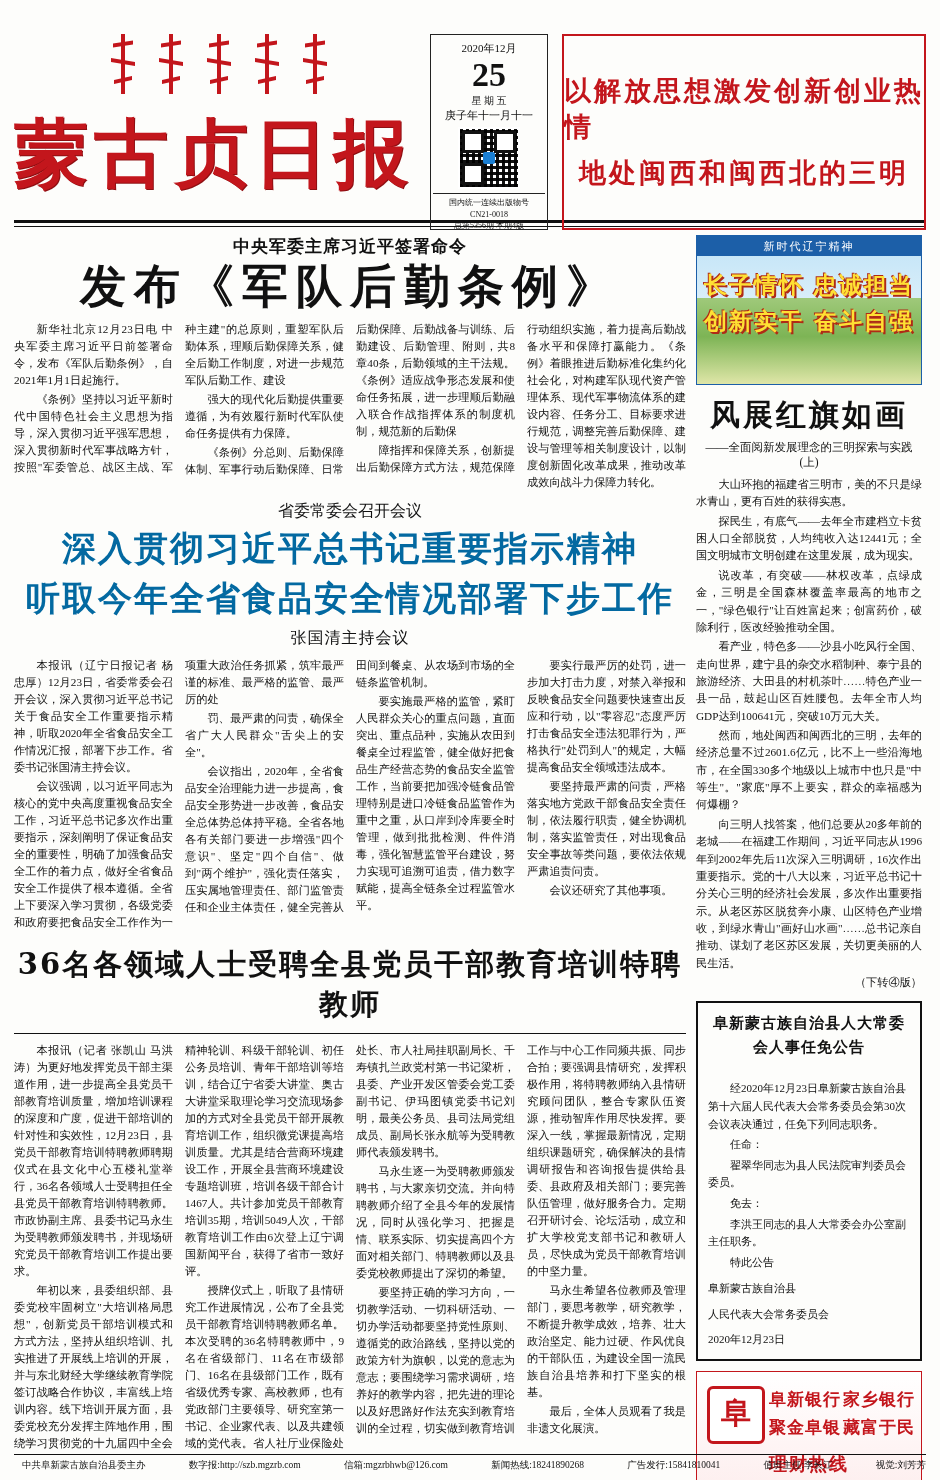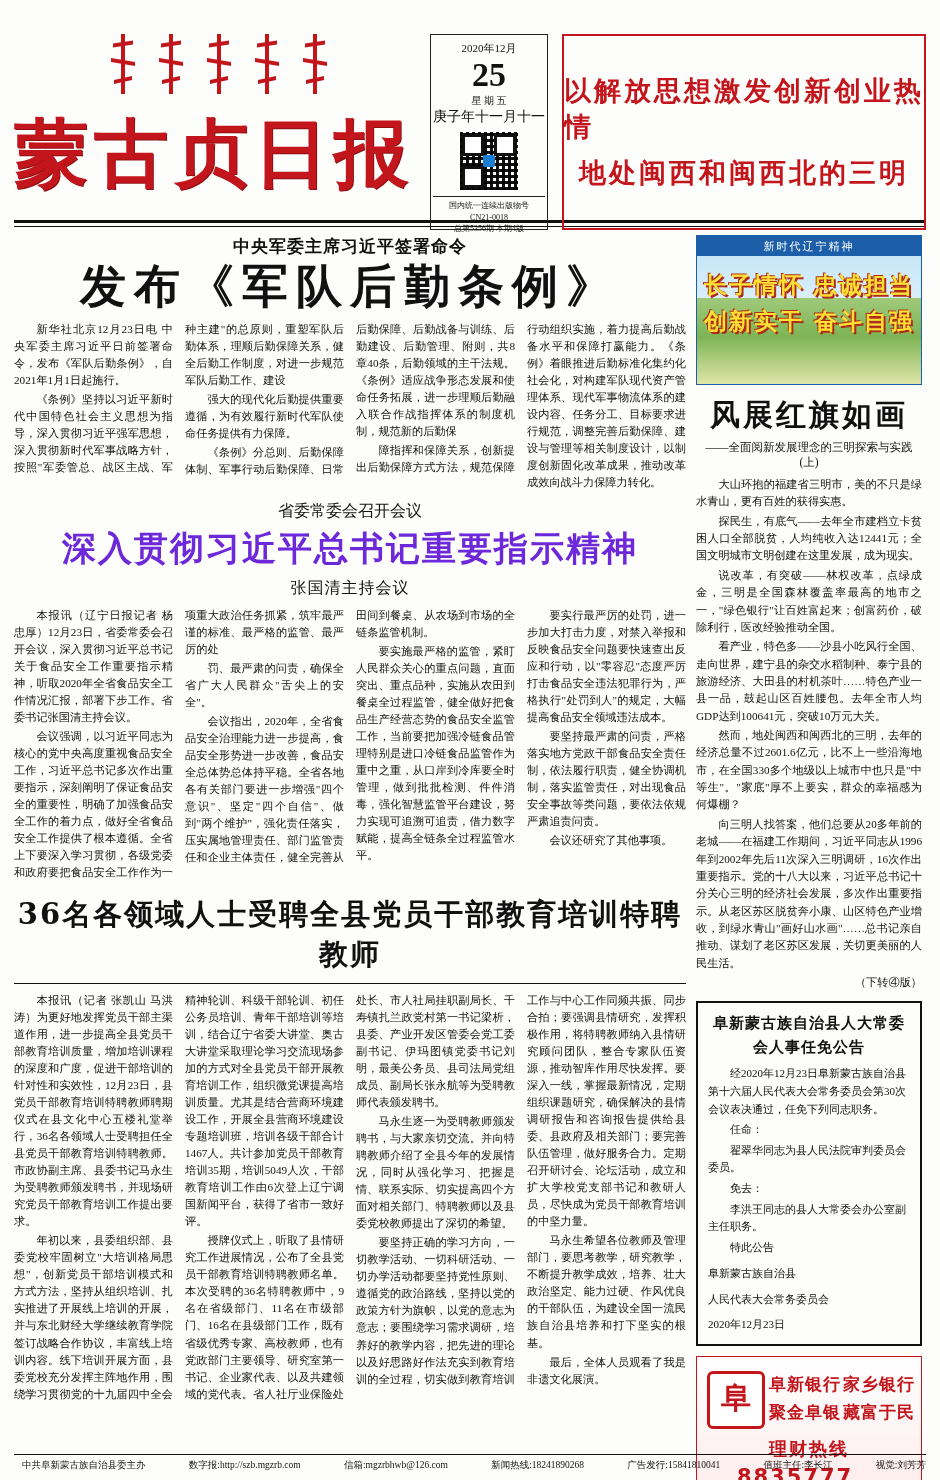--- a/index.html
+++ b/index.html
@@ -25,21 +25,21 @@
     text-align:center;margin-top:20px;line-height:1;
     text-shadow:1px 1px 0 #8e0f12;
   }
   .mast-date{
     width:118px;margin-left:16px;border:1px solid #222;box-sizing:border-box;
     text-align:center;font-size:10px;padding:6px 2px 4px;height:196px;
   }
   .mast-date .ym{font-size:11px;margin-bottom:2px;}
   .mast-date .dd{font-size:34px;font-weight:bold;line-height:1;margin:2px 0;}
   .mast-date .wk{font-size:10px;}
-  .mast-date .lunar{font-size:14px;margin-bottom:4px;}
+  .mast-date .lunar{font-size:11px;margin-bottom:4px;}
   .qr{width:58px;height:58px;margin:3px auto 4px;background:
       repeating-linear-gradient(0deg,#111 0 3px,#fff 3px 6px),
       repeating-linear-gradient(90deg,#111 0 3px,rgba(255,255,255,0) 3px 6px);
       background-blend-mode:multiply;position:relative;border:2px solid #fff;}
   .qr:before,.qr:after{content:"";position:absolute;width:16px;height:16px;border:3px solid #111;background:#fff;}
   .qr:before{top:2px;left:2px;}
   .qr:after{top:2px;right:2px;}
   .qr span{position:absolute;bottom:2px;left:2px;width:16px;height:16px;border:3px solid #111;background:#fff;}
   .qr i{position:absolute;left:50%;top:50%;transform:translate(-50%,-50%);width:12px;height:12px;background:#1a7fd4;border-radius:2px;}
   .mast-date .meta{font-size:8px;border-top:1px solid #222;margin-top:4px;padding-top:3px;line-height:1.45;}
@@ -62,21 +62,21 @@
     text-align:center;font-family:"DejaVu Serif",serif;font-weight:bold;
     font-size:46px;letter-spacing:8px;line-height:1.15;margin:2px 0 8px;
   }
   .hr-thin{border-top:1px solid #111;margin:6px 0 8px;}
 
   .cols4{column-count:4;column-gap:12px;column-rule:none;font-size:11.2px;line-height:1.52;text-align:justify;}
   .cols4 p,.cols3 p{margin:0 0 2px;text-indent:2em;}
 
   .headline2{
     text-align:center;font-family:"DejaVu Serif",serif;font-weight:bold;
-    font-size:34px;letter-spacing:2px;line-height:1.35;color:#6d28d9;margin:4px 0 0;
+    font-size:34px;letter-spacing:2px;line-height:1.35;color:#0369a1;margin:4px 0 0;
   }
   .subhead{text-align:center;font-size:16px;margin:6px 0 8px;letter-spacing:1px;}
   .kicker2{text-align:center;font-size:16px;margin-top:10px;}
 
   .headline3{
     text-align:center;font-family:"DejaVu Serif",serif;font-weight:bold;
     font-size:29px;letter-spacing:2px;margin:14px 0 8px;
   }
 
   
@@ -101,21 +101,21 @@
   }
   .side-sub{text-align:center;font-size:11.5px;margin-bottom:6px;}
   .side-body{font-size:11.2px;line-height:1.55;text-align:justify;}
   .side-body p{margin:0 0 2px;text-indent:2em;}
   .side-body .end{text-align:right;text-indent:0;}
 
   .notice{
     border:2px solid #111;padding:8px 10px;box-sizing:border-box;margin-top:10px;font-size:11px;line-height:1.6;
   }
   .notice h4{
-    text-align:center;font-family:"DejaVu Serif",serif;font-size:15px;margin:0 0 6px;letter-spacing:1px;font-weight:bold;
+    text-align:center;font-family:"DejaVu Serif",serif;font-size:15px;margin:0 0 21px;letter-spacing:1px;font-weight:bold;
   }
   .notice p{margin:0 0 3px;text-indent:2em;}
   .notice .sig{text-indent:0;margin-top:9px;line-height:1.5;}
 
   .bankad{
     margin-top:10px;border:1px solid #c3161c;height:150px;box-sizing:border-box;
     background:linear-gradient(#fff 0%,#fdeaea 100%);position:relative;padding:8px;
   }
   .bankad .logo{
     width:52px;height:52px;border:3px solid #c3161c;border-radius:6px;color:#c3161c;
@@ -204,20 +204,21 @@
       <div class="cols4">
         <p>新华社北京12月23日电 中央军委主席习近平日前签署命令，发布《军队后勤条例》，自2021年1月1日起施行。</p>
         <p>《条例》坚持以习近平新时代中国特色社会主义思想为指导，深入贯彻习近平强军思想，深入贯彻新时代军事战略方针，按照"军委管总、战区主战、军种主建"的总原则，重塑军队后勤体系，理顺后勤保障关系，健全后勤工作制度，对进一步规范军队后勤工作、建设</p>
         <p>强大的现代化后勤提供重要遵循，为有效履行新时代军队使命任务提供有力保障。</p>
         <p>《条例》分总则、后勤保障体制、军事行动后勤保障、日常后勤保障、后勤战备与训练、后勤建设、后勤管理、附则，共8章40条，后勤领域的主干法规。《条例》适应战争形态发展和使命任务拓展，进一步理顺后勤融入联合作战指挥体系的制度机制，规范新的后勤保</p>
         <p>障指挥和保障关系，创新提出后勤保障方式方法，规范保障行动组织实施，着力提高后勤战备水平和保障打赢能力。《条例》着眼推进后勤标准化集约化社会化，对构建军队现代资产管理体系、现代军事物流体系的建设内容、任务分工、目标要求进行规范，调整完善后勤保障、建设与管理等相关制度设计，以制度创新固化改革成果，推动改革成效向战斗力保障力转化。</p>
       </div>
 
       <div class="kicker2">省委常委会召开会议</div>
       <div class="headline2">深入贯彻习近平总书记重要指示精神</div>
+      <div class="headline2">听取今年全省食品安全情况部署下步工作</div>
       <div class="subhead">张国清主持会议</div>
 
       <div class="cols4">
         <p>本报讯（辽宁日报记者 杨忠厚）12月23日，省委常委会召开会议，深入贯彻习近平总书记关于食品安全工作重要指示精神，听取2020年全省食品安全工作情况汇报，部署下步工作。省委书记张国清主持会议。</p>
         <p>会议强调，以习近平同志为核心的党中央高度重视食品安全工作，习近平总书记多次作出重要指示，深刻阐明了保证食品安全的重要性，明确了加强食品安全工作的着力点，做好全省食品安全工作提供了根本遵循。全省上下要深入学习贯彻，各级党委和政府要把食品安全工作作为一项重大政治任务抓紧，筑牢最严谨的标准、最严格的监管、最严厉的处</p>
         <p>罚、最严肃的问责，确保全省广大人民群众"舌尖上的安全"。</p>
         <p>会议指出，2020年，全省食品安全治理能力进一步提高，食品安全形势进一步改善，食品安全总体势总体持平稳。全省各地各有关部门要进一步增强"四个意识"、坚定"四个自信"、做到"两个维护"，强化责任落实，压实属地管理责任、部门监管责任和企业主体责任，健全完善从田间到餐桌、从农场到市场的全链条监管机制。</p>
         <p>要实施最严格的监管，紧盯人民群众关心的重点问题，直面突出、重点品种，实施从农田到餐桌全过程监管，健全做好把食品生产经营态势的食品安全监管工作，当前要把加强冷链食品管理特别是进口冷链食品监管作为重中之重，从口岸到冷库要全时管理，做到批批检测、件件消毒，强化智慧监管平台建设，努力实现可追溯可追责，借力数字赋能，提高全链条全过程监管水平。</p>
         <p>要实行最严厉的处罚，进一步加大打击力度，对禁入举报和反映食品安全问题要快速查出反应和行动，以"零容忍"态度严厉打击食品安全违法犯罪行为，严格执行"处罚到人"的规定，大幅提高食品安全领域违法成本。</p>
         <p>要坚持最严肃的问责，严格落实地方党政干部食品安全责任制，依法履行职责，健全协调机制，落实监管责任，对出现食品安全事故等类问题，要依法依规严肃追责问责。</p>

